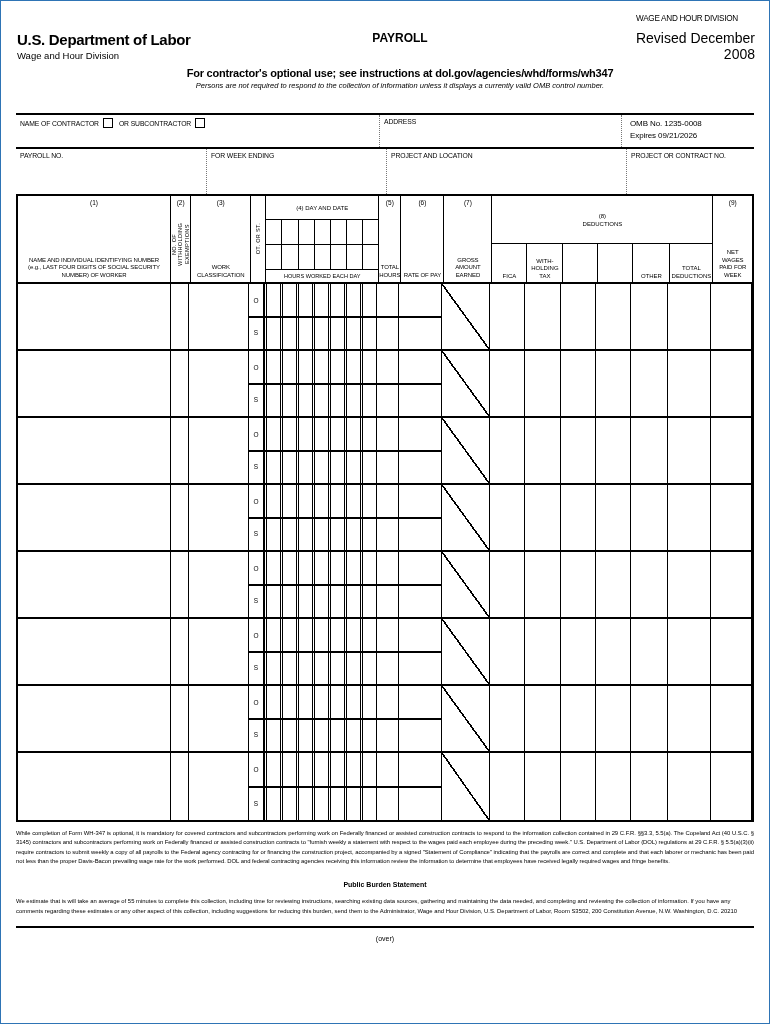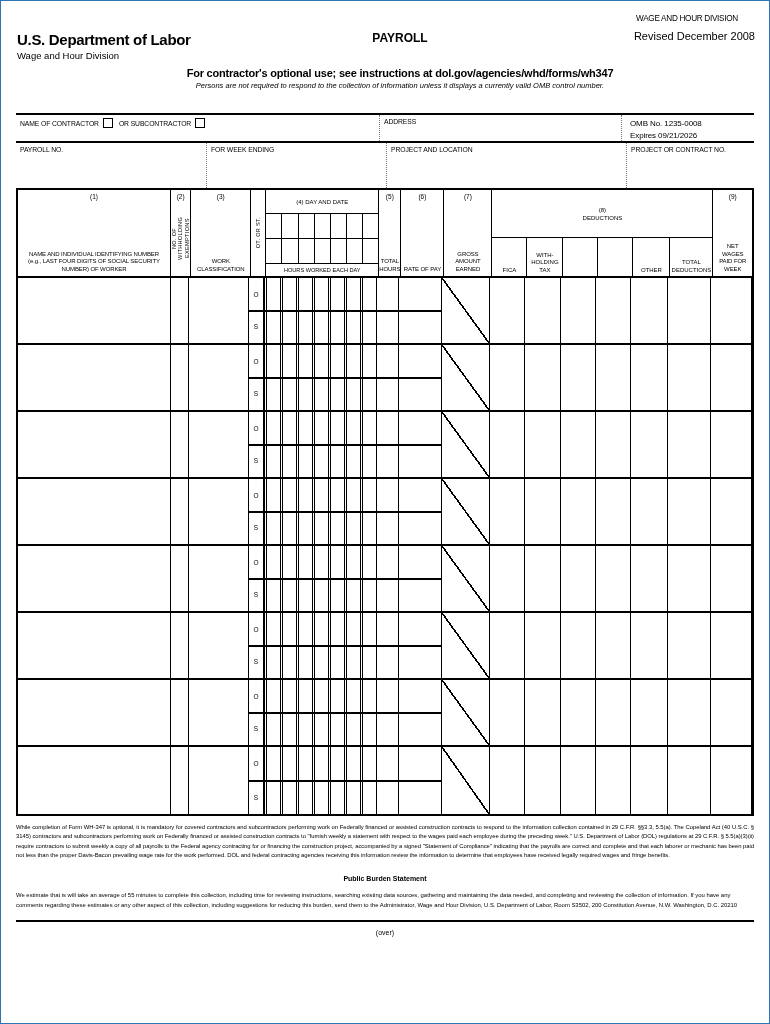--- a/index.html
+++ b/index.html
@@ -15,25 +15,25 @@
   .ctr { position:absolute; left:180px; right:150px; top:30px; text-align:center; }
   .payroll-title { font-size:12px; font-weight:bold; }
   .payroll-sub { font-size:11px; font-weight:bold; margin-top:22px; letter-spacing:-0.2px; }
   .omb-notice { font-size:7.5px; font-style:italic; margin-top:2px; }
   .logoblk { position:absolute; right:14px; top:12px; width:136px; text-align:center; }
   .logo { display:flex; align-items:center; justify-content:center; height:58px; }
   .whd-text { font-size:40px; font-weight:900; letter-spacing:-3px; line-height:0.85;
               position:relative; font-family:"DejaVu Sans", sans-serif; }
   .whd-star { position:absolute; right:-1px; top:3px; color:#fff; font-size:13px; }
   .logo-caption { font-size:8.2px; letter-spacing:-0.3px; margin-top:1px; white-space:nowrap; }
-  .revised { font-size:11px; margin-top:7px; text-align:right; }
+  .revised { font-size:14px; margin-top:7px; text-align:right; }
 
   
   .band { margin:0 15px; }
-  .rowA { display:flex; height:28px; border-top:2.5px solid #000; }
+  .rowA { display:flex; height:34px; border-top:2.5px solid #000; }
   .rowB { display:flex; height:47px; border-top:2px solid #000; }
   .fcell { padding:3px 4px; font-size:6.8px; letter-spacing:-0.1px; }
   .dotsep { border-left:1px dotted #777; }
   .cellContractor { flex:0 0 363px; display:flex; align-items:flex-start; gap:6px; }
   .cellAddress { flex:0 0 242px; }
   .cellOmb { flex:1; padding-left:8px; font-size:8px; line-height:1.5; }
   .chkwrap { display:inline-flex; align-items:center; gap:4px; }
   .checkbox { width:10px; height:10px; border:1.5px solid #000; display:inline-block; }
   .cellPayrollNo { flex:0 0 190px; }
   .cellWeekEnd { flex:0 0 180px; }

